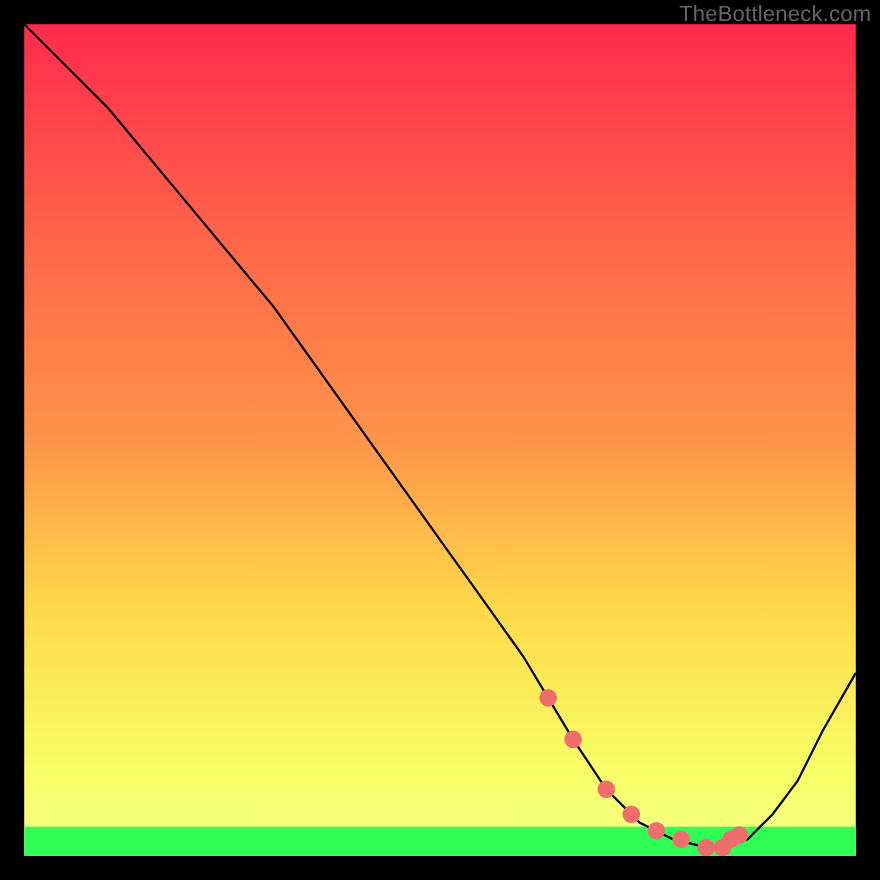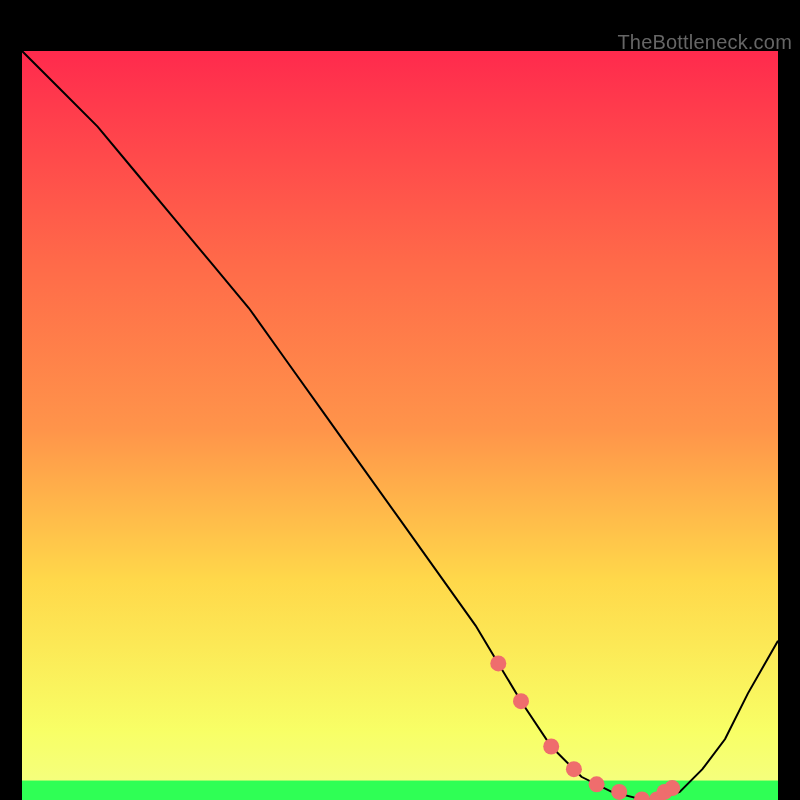--- a/index.html
+++ b/index.html
@@ -8,21 +8,20 @@
     width: 800px;
     height: 800px;
     background: #000000;
     overflow: hidden;
     font-family: Arial, Helvetica, sans-serif;
   }
   .chart-wrap {
     position: relative;
     width: 800px;
     height: 704px;
-    margin-top: 29px;
   }
   .watermark {
     position: absolute;
     top: 2px;
     right: 8px;
     font-size: 20px;
     color: #666666;
     font-weight: 400;
     z-index: 10;
     letter-spacing: 0.2px;

